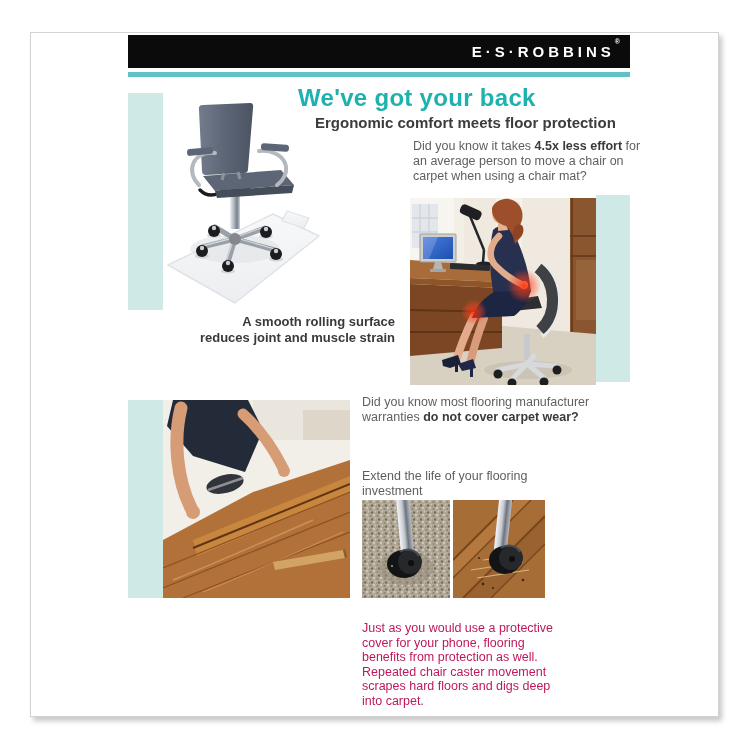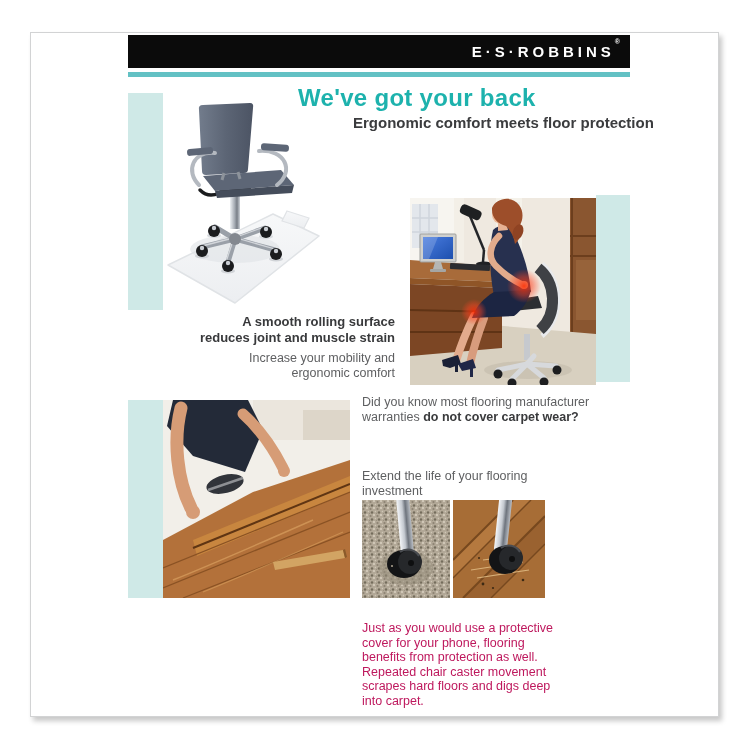--- a/index.html
+++ b/index.html
@@ -9,21 +9,21 @@
   .card{left:30px;top:32px;width:687px;height:683px;background:#ffffff;
         border:1px solid #d2d3d4;box-shadow:3px 4px 5px rgba(0,0,0,.22);}
   .brandbar{left:128px;top:35px;width:502px;height:33px;background:#0b0b0b;
             color:#ffffff;text-align:right;line-height:33px;font-weight:bold;
             font-size:15px;letter-spacing:4px;padding-right:0;}
   .brandbar .logo-inner{padding-right:10px;display:inline-block;}
   .brandbar sup{font-size:7px;letter-spacing:0;vertical-align:top;line-height:14px;}
   .divider{left:128px;top:72px;width:502px;height:5px;background:#63c1c4;}
   .mint{background:#cfe9e7;}
   .title{left:298px;top:84px;font-size:24px;font-weight:600;color:#1db2ad;letter-spacing:.3px;}
-  .subtitle{left:315px;top:114px;font-size:15px;font-weight:bold;color:#3b3c3e;margin-left:38px;}
+  .subtitle{left:315px;top:114px;font-size:15px;font-weight:bold;color:#3b3c3e;}
   .body-text{font-size:12.5px;line-height:15px;color:#5e5f61;}
   .body-bold{font-weight:bold;color:#393a3c;}
   .block-bold{font-size:13px;line-height:16px;font-weight:bold;color:#38393b;}
   .right-align{text-align:right;}
   .caption-body{font-size:12.5px;line-height:14.5px;color:#be185d;}
   .caster-row{left:362px;top:500px;display:flex;gap:3px;}
   svg{display:block;}
 </style>
 </head>
 <body>
@@ -111,20 +111,21 @@
       <path d="M 52,60 C 30,58 22,78 36,92" fill="none" stroke="#b4b9c0" stroke-width="4" stroke-linecap="round"></path>
       <rect x="24" y="55" width="26" height="7" rx="3" fill="#5d6676" transform="rotate(-5 37 58)"></rect>
       <path d="M 96,58 C 122,56 132,78 114,92" fill="none" stroke="#b4b9c0" stroke-width="4" stroke-linecap="round"></path>
       <rect x="98" y="51" width="28" height="7" rx="3" fill="#5d6676" transform="rotate(4 112 54)"></rect>
     </svg>
   </div>
 
   <div class="abs title">We've got your back</div>
   <div class="abs subtitle">Ergonomic comfort meets floor protection</div>
 
+  <div class="abs body-text" style="left:413px;top:139px;width:228px;"><span>Did you know it takes </span><span class="body-bold">4.5x less effort</span><span> for an average person to move a chair on carpet when using a chair mat?</span></div>
 
   <div class="abs" style="left:410px;top:198px;width:186px;height:187px;">
     <svg viewBox="0 0 186 187" width="186" height="187">
       <defs>
         <linearGradient id="scr" x1="0" y1="0" x2="1" y2="1">
           <stop offset="0" stop-color="#4a7de0"></stop>
             <stop offset="1" stop-color="#1d4fae"></stop>
         </linearGradient>
         <radialGradient id="glow">
           <stop offset="0" stop-color="#ff2a00" stop-opacity=".85"></stop>
@@ -209,21 +210,20 @@
       <ellipse cx="108" cy="34" rx="5" ry="8" fill="#8f4323" transform="rotate(20 108 34)"></ellipse>
       <path d="M 89,38 C 79,48 78,60 86,68 C 96,78 106,84 113,87" stroke="#e2ab8c" stroke-width="6.5" fill="none" stroke-linecap="round"></path>
       <circle cx="114" cy="87" r="4" fill="#e2ab8c"></circle>
 
       <circle cx="114" cy="88" r="17" fill="url(#glow)"></circle>
       <circle cx="64" cy="114" r="13" fill="url(#glow)"></circle>
     </svg>
   </div>
 
   <div class="abs block-bold right-align" style="right:355px;top:314px;width:200px;">A smooth rolling surface reduces joint and muscle strain</div>
-  <div class="abs body-text right-align" style="right:355px;top:351px;width:180px;">Increase your mobility and ergonomic comfort</div>
 
   <div class="abs" style="left:163px;top:400px;width:187px;height:198px;">
     <svg viewBox="0 0 187 198" width="187" height="198">
       <rect width="187" height="198" fill="#f2efe9"></rect>
       <rect x="90" y="0" width="97" height="40" fill="#e9e4da" opacity=".8"></rect>
       <rect x="140" y="10" width="47" height="30" fill="#ddd6c9"></rect>
 
       <polygon points="10,0 85,0 100,30 82,72 30,56 4,26" fill="#232a38"></polygon>
       <ellipse cx="62" cy="84" rx="19" ry="9" fill="#31343a" transform="rotate(-14 62 84)"></ellipse>
       <path d="M 45,90 L 80,78" stroke="#8d8f93" stroke-width="2.5"></path>

